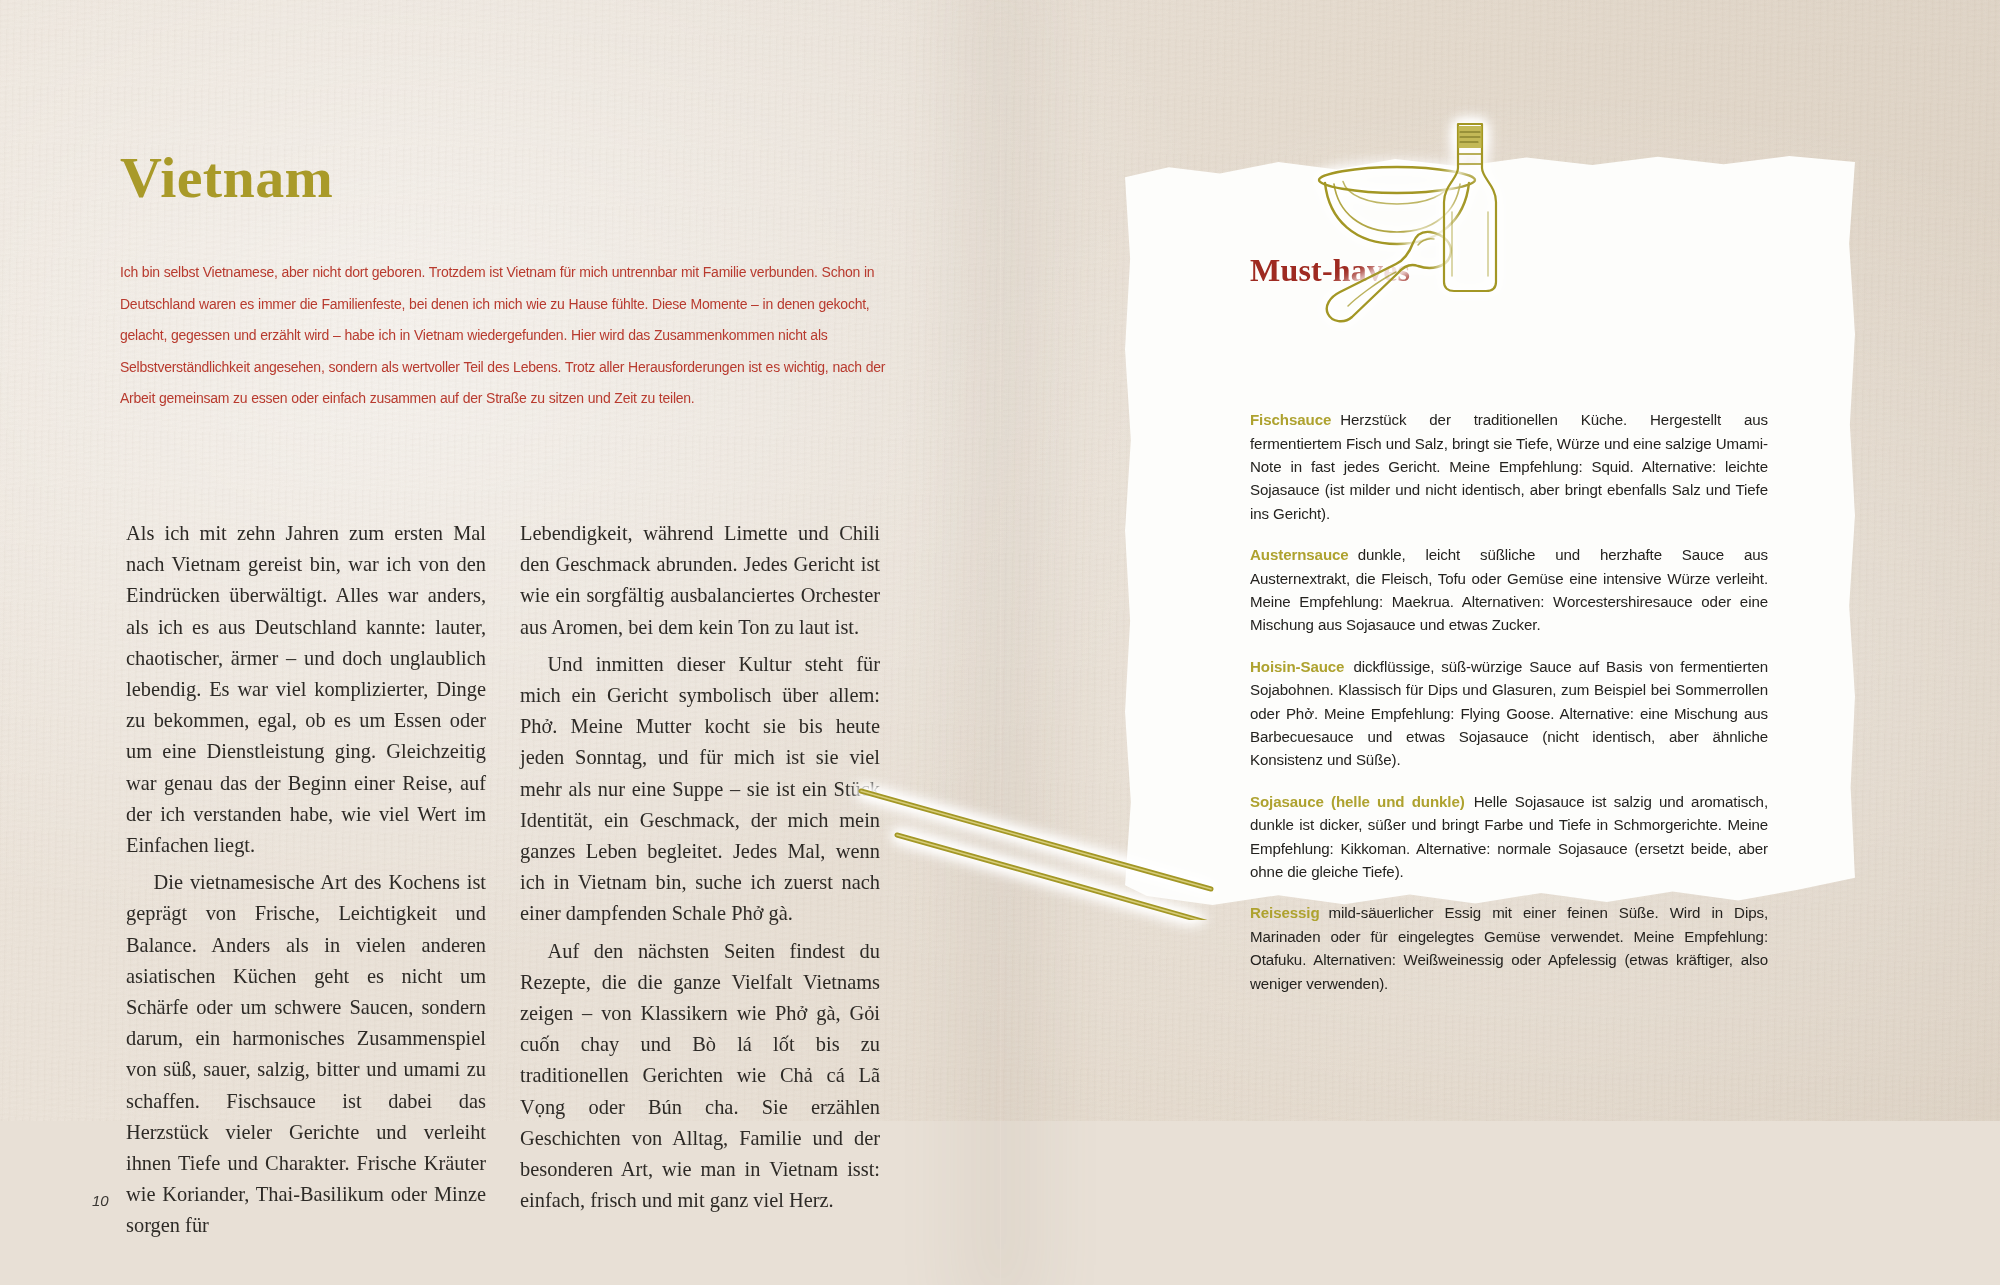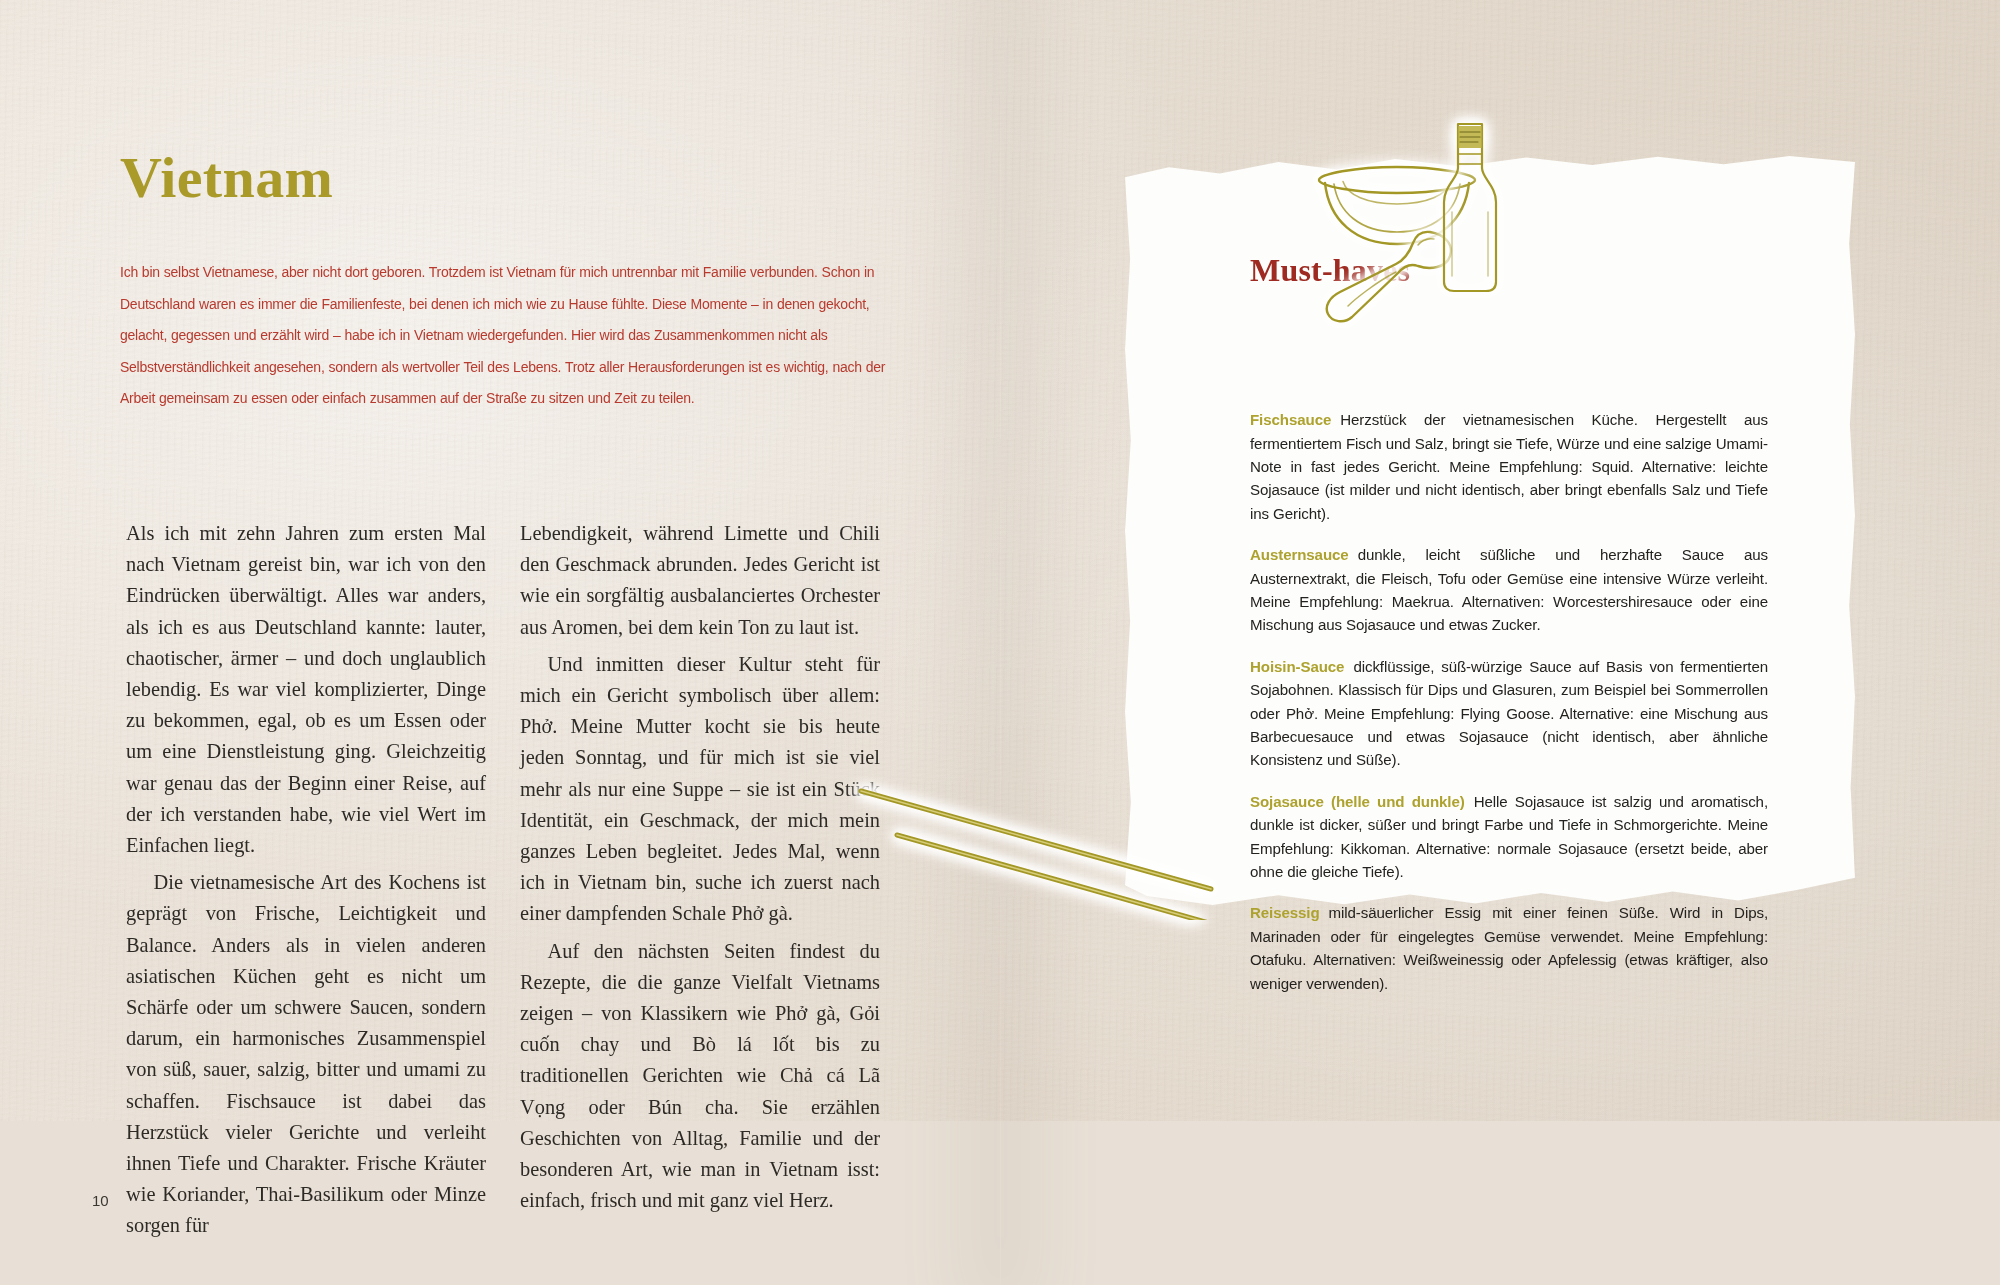--- a/index.html
+++ b/index.html
@@ -90,20 +90,21 @@
   #col-left  { left: 120px; }
   #col-right { left: 514px; }
   .body-col p { margin: 6px; }
   .body-col p + p { text-indent: 1.35em; }
 
   .page-num {
     position: absolute;
     font-family: "Liberation Sans", sans-serif;
     font-size: 15px;
     color: #3a3733;
+    font-style: italic;
   }
   #page-num-left  { left: 92px;  top: 1192px; }
 
   
   #right-page {
     position: absolute;
     left: 982px; top: 0;
     width: 1000px; height: 1285px;
   }
   
@@ -194,21 +195,21 @@
   </div>
 
   <div id="right-page">
 
     <div id="must-card"></div>
 
     <h2 id="must-title">Must-haves</h2>
 
     <div id="must-list">
       <p class="must-entry">
-        <span class="must-label">Fischsauce</span><span>Herzstück der vietnamesischen Küche. Hergestellt aus fermentiertem Fisch und Salz, bringt sie Tiefe, Würze und eine salzige Umami-Note in fast jedes Gericht. Meine Empfehlung: Squid. Alternative: leichte Sojasauce (ist milder und nicht identisch, aber bringt ebenfalls Salz und Tiefe ins Gericht).</span>
+        <span class="must-label">Fischsauce</span><span>Herzstück der traditionellen Küche. Hergestellt aus fermentiertem Fisch und Salz, bringt sie Tiefe, Würze und eine salzige Umami-Note in fast jedes Gericht. Meine Empfehlung: Squid. Alternative: leichte Sojasauce (ist milder und nicht identisch, aber bringt ebenfalls Salz und Tiefe ins Gericht).</span>
       </p>
       <p class="must-entry">
         <span class="must-label">Austernsauce</span><span>dunkle, leicht süßliche und herzhafte Sauce aus Austernextrakt, die Fleisch, Tofu oder Gemüse eine intensive Würze verleiht. Meine Empfehlung: Maekrua. Alternativen: Worcestershiresauce oder eine Mischung aus Sojasauce und etwas Zucker.</span>
       </p>
       <p class="must-entry">
         <span class="must-label">Hoisin-Sauce</span><span>dickflüssige, süß-würzige Sauce auf Basis von fermentierten Sojabohnen. Klassisch für Dips und Glasuren, zum Beispiel bei Sommerrollen oder Phở. Meine Empfehlung: Flying Goose. Alternative: eine Mischung aus Barbecuesauce und etwas Sojasauce (nicht identisch, aber ähnliche Konsistenz und Süße).</span>
       </p>
       <p class="must-entry">
         <span class="must-label">Sojasauce (helle und dunkle)</span><span>Helle Sojasauce ist salzig und aromatisch, dunkle ist dicker, süßer und bringt Farbe und Tiefe in Schmorgerichte. Meine Empfehlung: Kikkoman. Alternative: normale Sojasauce (ersetzt beide, aber ohne die gleiche Tiefe).</span>
       </p>

